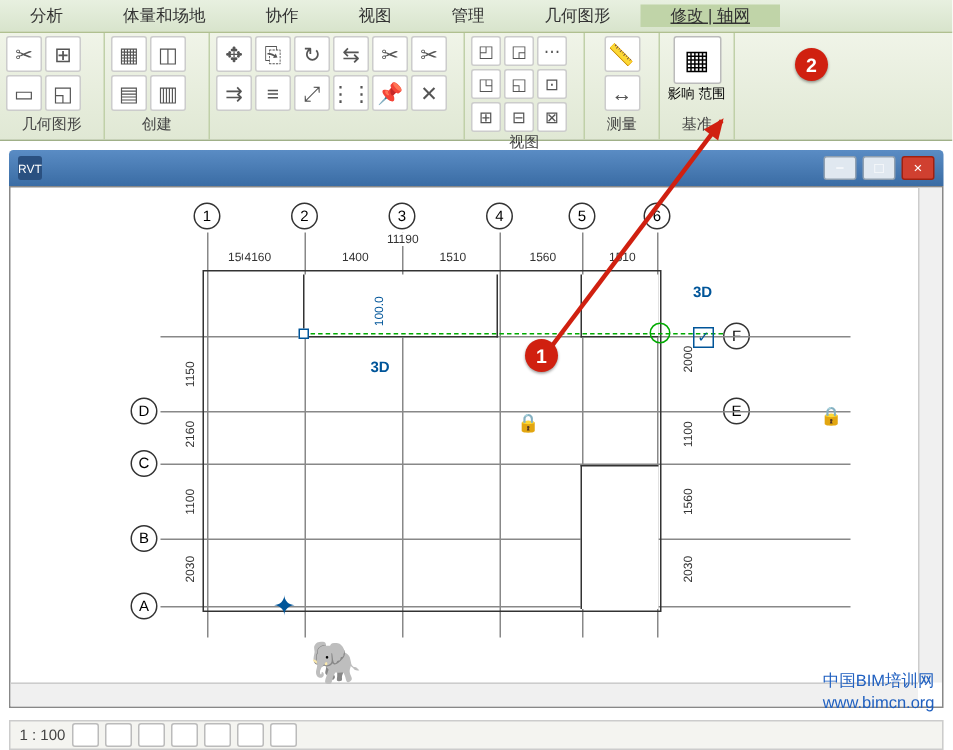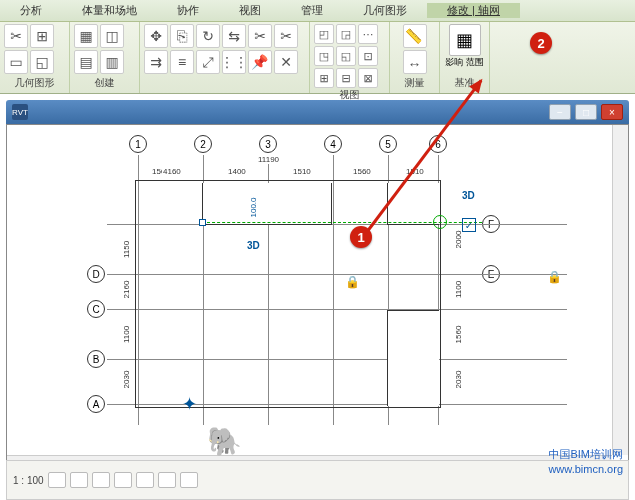--- a/index.html
+++ b/index.html
@@ -35,21 +35,21 @@
 .wall { position:absolute; background:#fff; border:1.5px solid #333; }
 .dash-line { position:absolute; height:0; border-top:1.5px dashed #0a0; }
 .lock-icon { position:absolute; width:12px; height:12px; color:#059; font-size:12px; }
 .blue3d { position:absolute; color:#059; font-size:10px; font-weight:bold; }
 .check { position:absolute; width:14px; height:14px; border:1.5px solid #059; display:flex; align-items:center; justify-content:center; color:#059; font-size:10px; }
 
 .call-badge { position:absolute; width:22px; height:22px; background:#d02010; border-radius:50%; color:#fff; font-weight:bold; display:flex; align-items:center; justify-content:center; font-size:13px; box-shadow:0 1px 2px rgba(0,0,0,.4); z-index:50; }
 .arrow-line { position:absolute; height:3px; background:#d02010; transform-origin:left center; z-index:40; }
 .arrow-head { position:absolute; width:0; height:0; border:6px solid transparent; border-left:14px solid #d02010; z-index:41; }
 
-.statusbar { position:absolute; bottom:0; left:6px; right:6px; height:40px; background:#f4f4f0; border:1px solid #ccc; display:flex; align-items:center; font-size:10px; color:#444; padding:0 6px; }
+.statusbar { position:absolute; bottom:0; left:6px; right:6px; height:20px; background:#f4f4f0; border:1px solid #ccc; display:flex; align-items:center; font-size:10px; color:#444; padding:0 6px; }
 .statusbar .sb-icon { width:18px; height:16px; margin-left:4px; border:1px solid #bbb; background:#fff; border-radius:2px; cursor:pointer; }
 
 .watermark { position:absolute; right:12px; bottom:24px; font-size:11px; color:#2060c0; text-align:right; line-height:1.3; z-index:60; }
 .elephant { position:absolute; left:200px; top:300px; font-size:28px; color:#a8c8e0; z-index:5; }
 .scrollbar-v { position:absolute; right:0; top:0; bottom:16px; width:16px; background:#f0f0f0; border-left:1px solid #ccc; }
 .scrollbar-h { position:absolute; left:0; right:16px; bottom:0; height:16px; background:#f0f0f0; border-top:1px solid #ccc; }
 </style>
 </head>
 <body>
 

